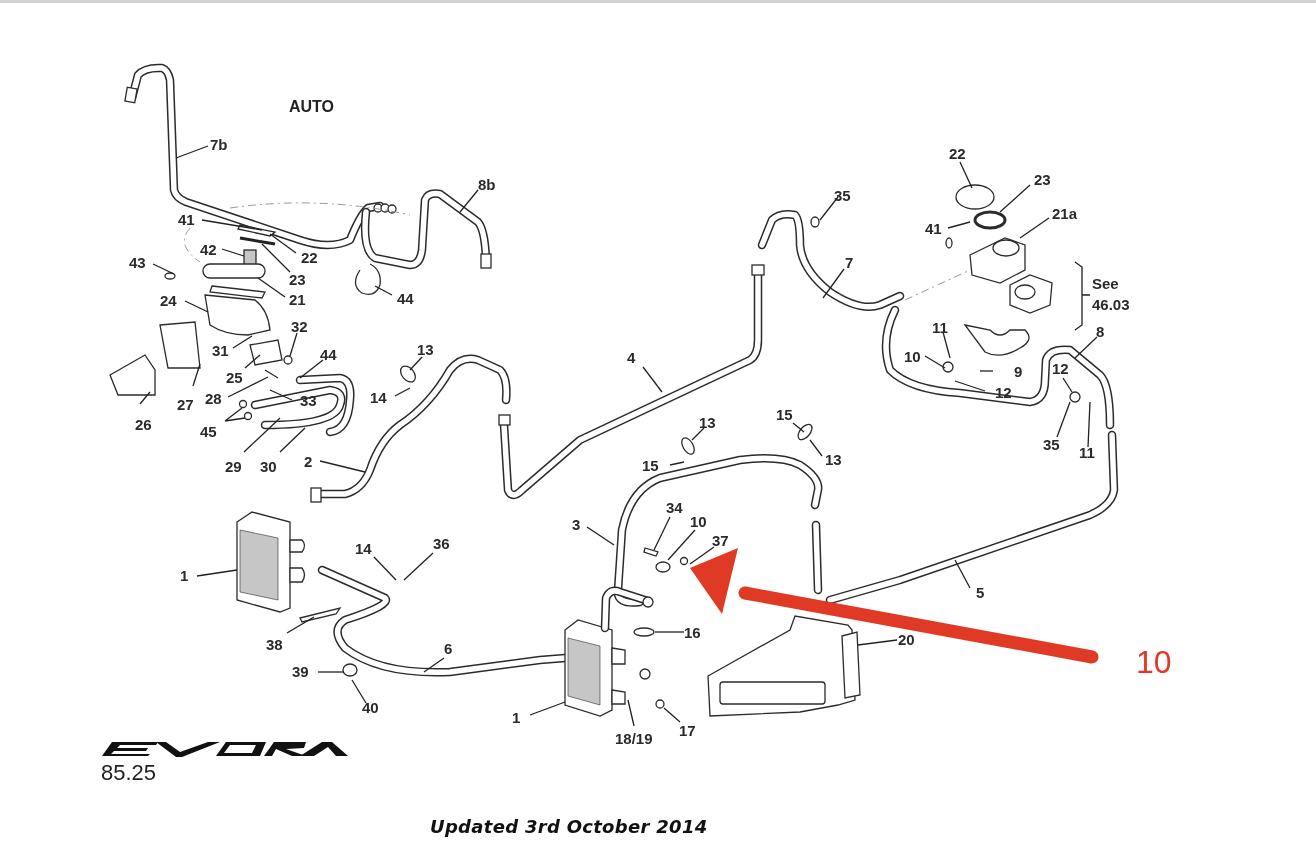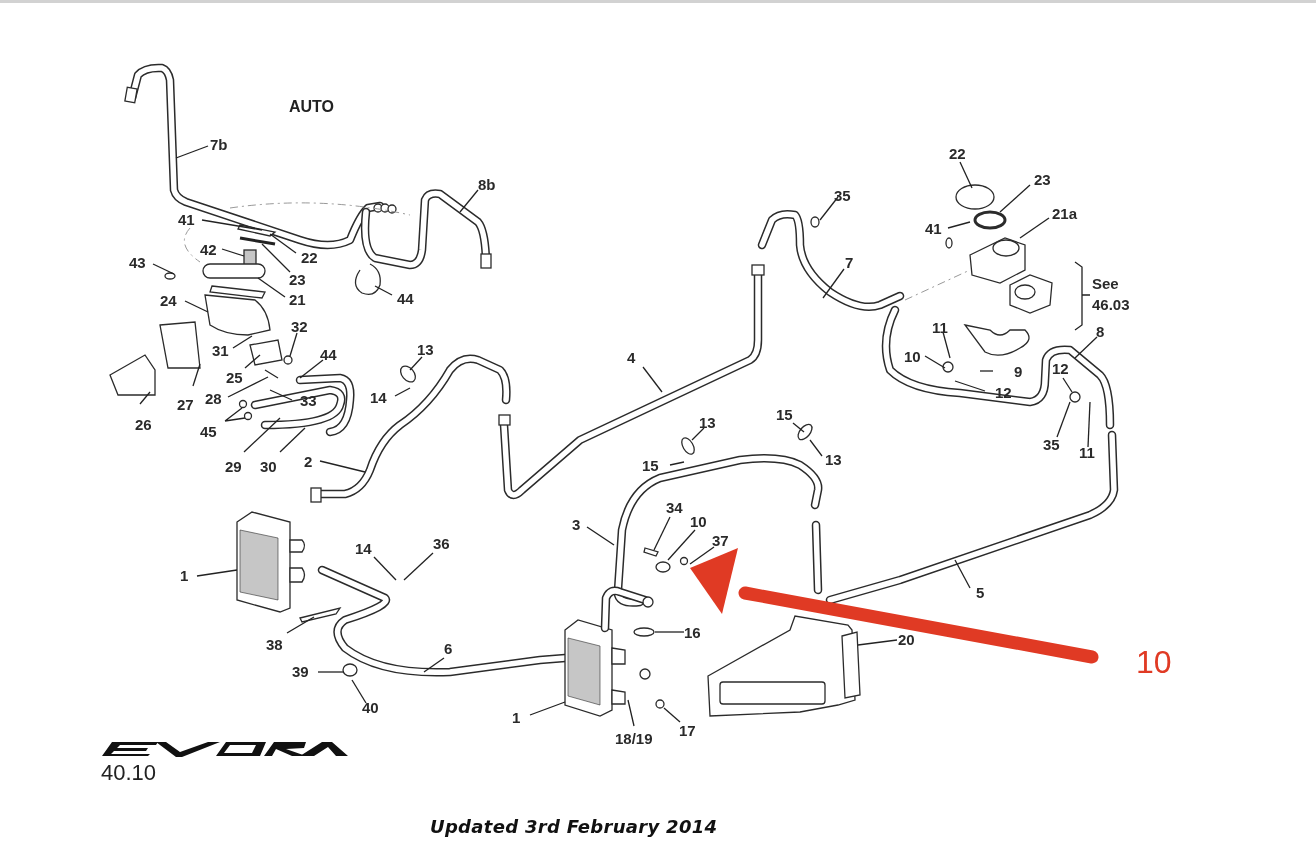--- a/index.html
+++ b/index.html
@@ -294,15 +294,15 @@
 </svg>
 
 <svg class="evora-logo" width="250" height="22" viewBox="0 0 250 22">
   <path d="M2,18 L12,4 L58,4 L56,7 L20,7 L17,10 L48,10 L46,13 L14,13 L11,16 L50,16 L48,18 Z" fill="#111"></path>
   <path d="M56,4 L66,4 L80,14 L108,4 L120,4 L82,19 L76,19 Z" fill="#111"></path>
   <path d="M116,18 L126,4 L166,4 L160,18 Z M130,7 L124,15 L152,15 L156,7 Z" fill="#111" fill-rule="evenodd"></path>
   <path d="M164,18 L174,4 L206,4 L204,10 L186,11 L206,18 L192,18 L176,11 L172,18 Z" fill="#111"></path>
   <path d="M200,18 L222,4 L232,4 L248,18 L236,18 L228,9 L214,18 Z" fill="#111"></path>
 </svg>
 
-<div class="evora-code">40.10</div>
-<div class="updated">Updated 3rd February 2014</div>
+<div class="evora-code">85.25</div>
+<div class="updated">Updated 3rd October 2014</div>
 <div class="callout">10</div>
 
 </body></html>

